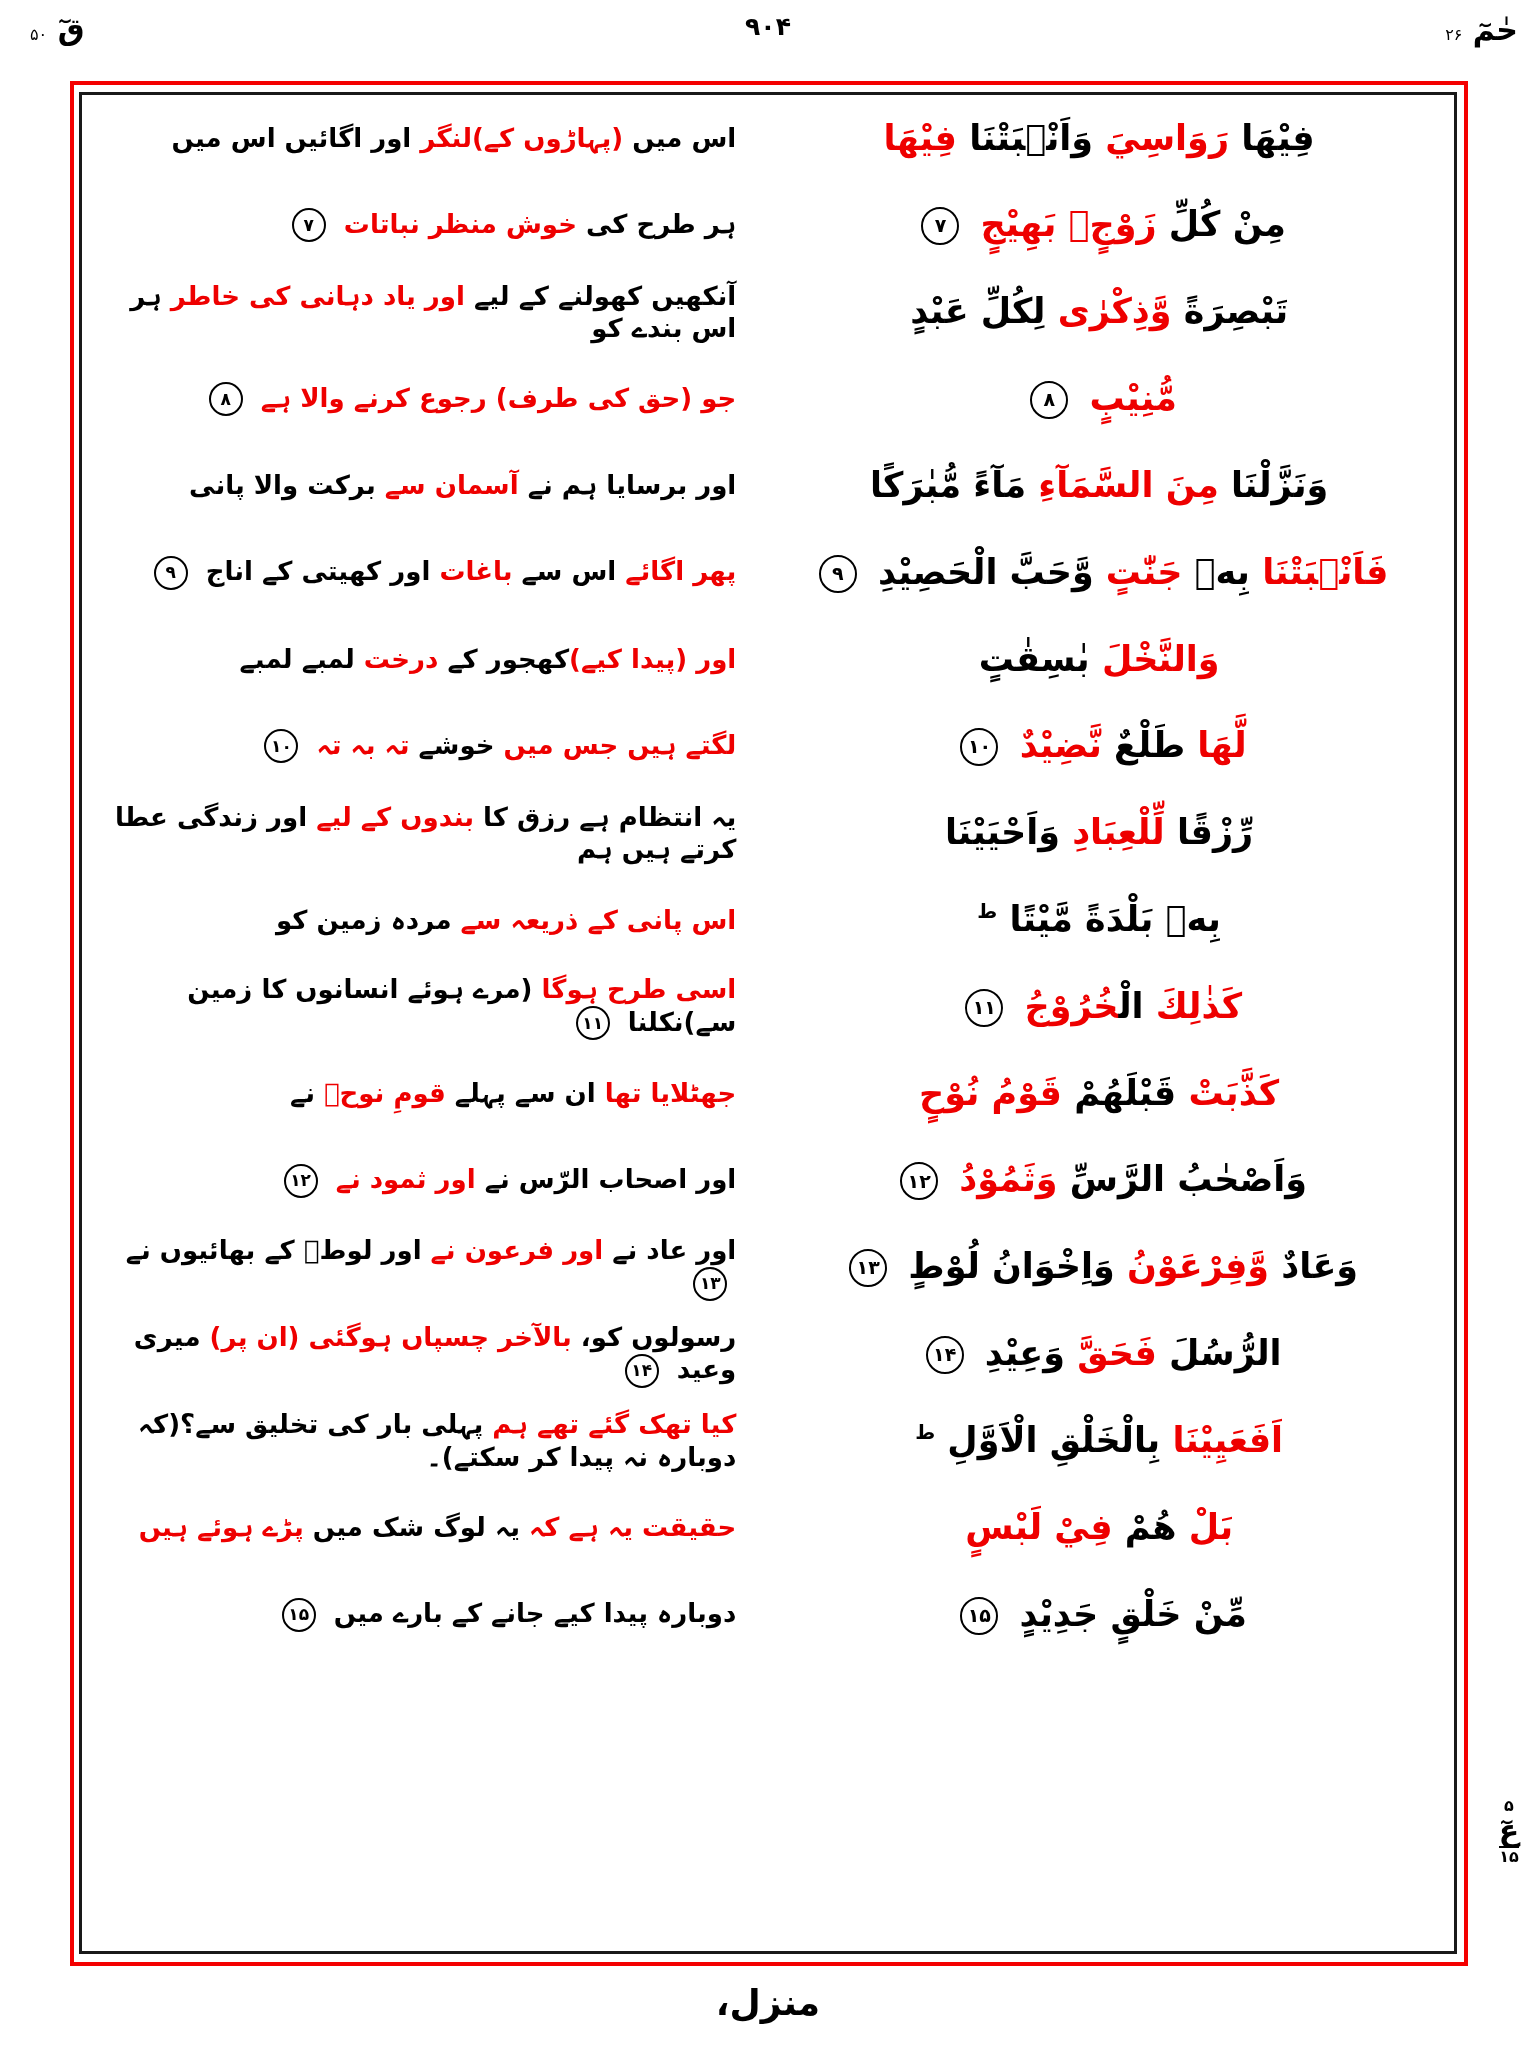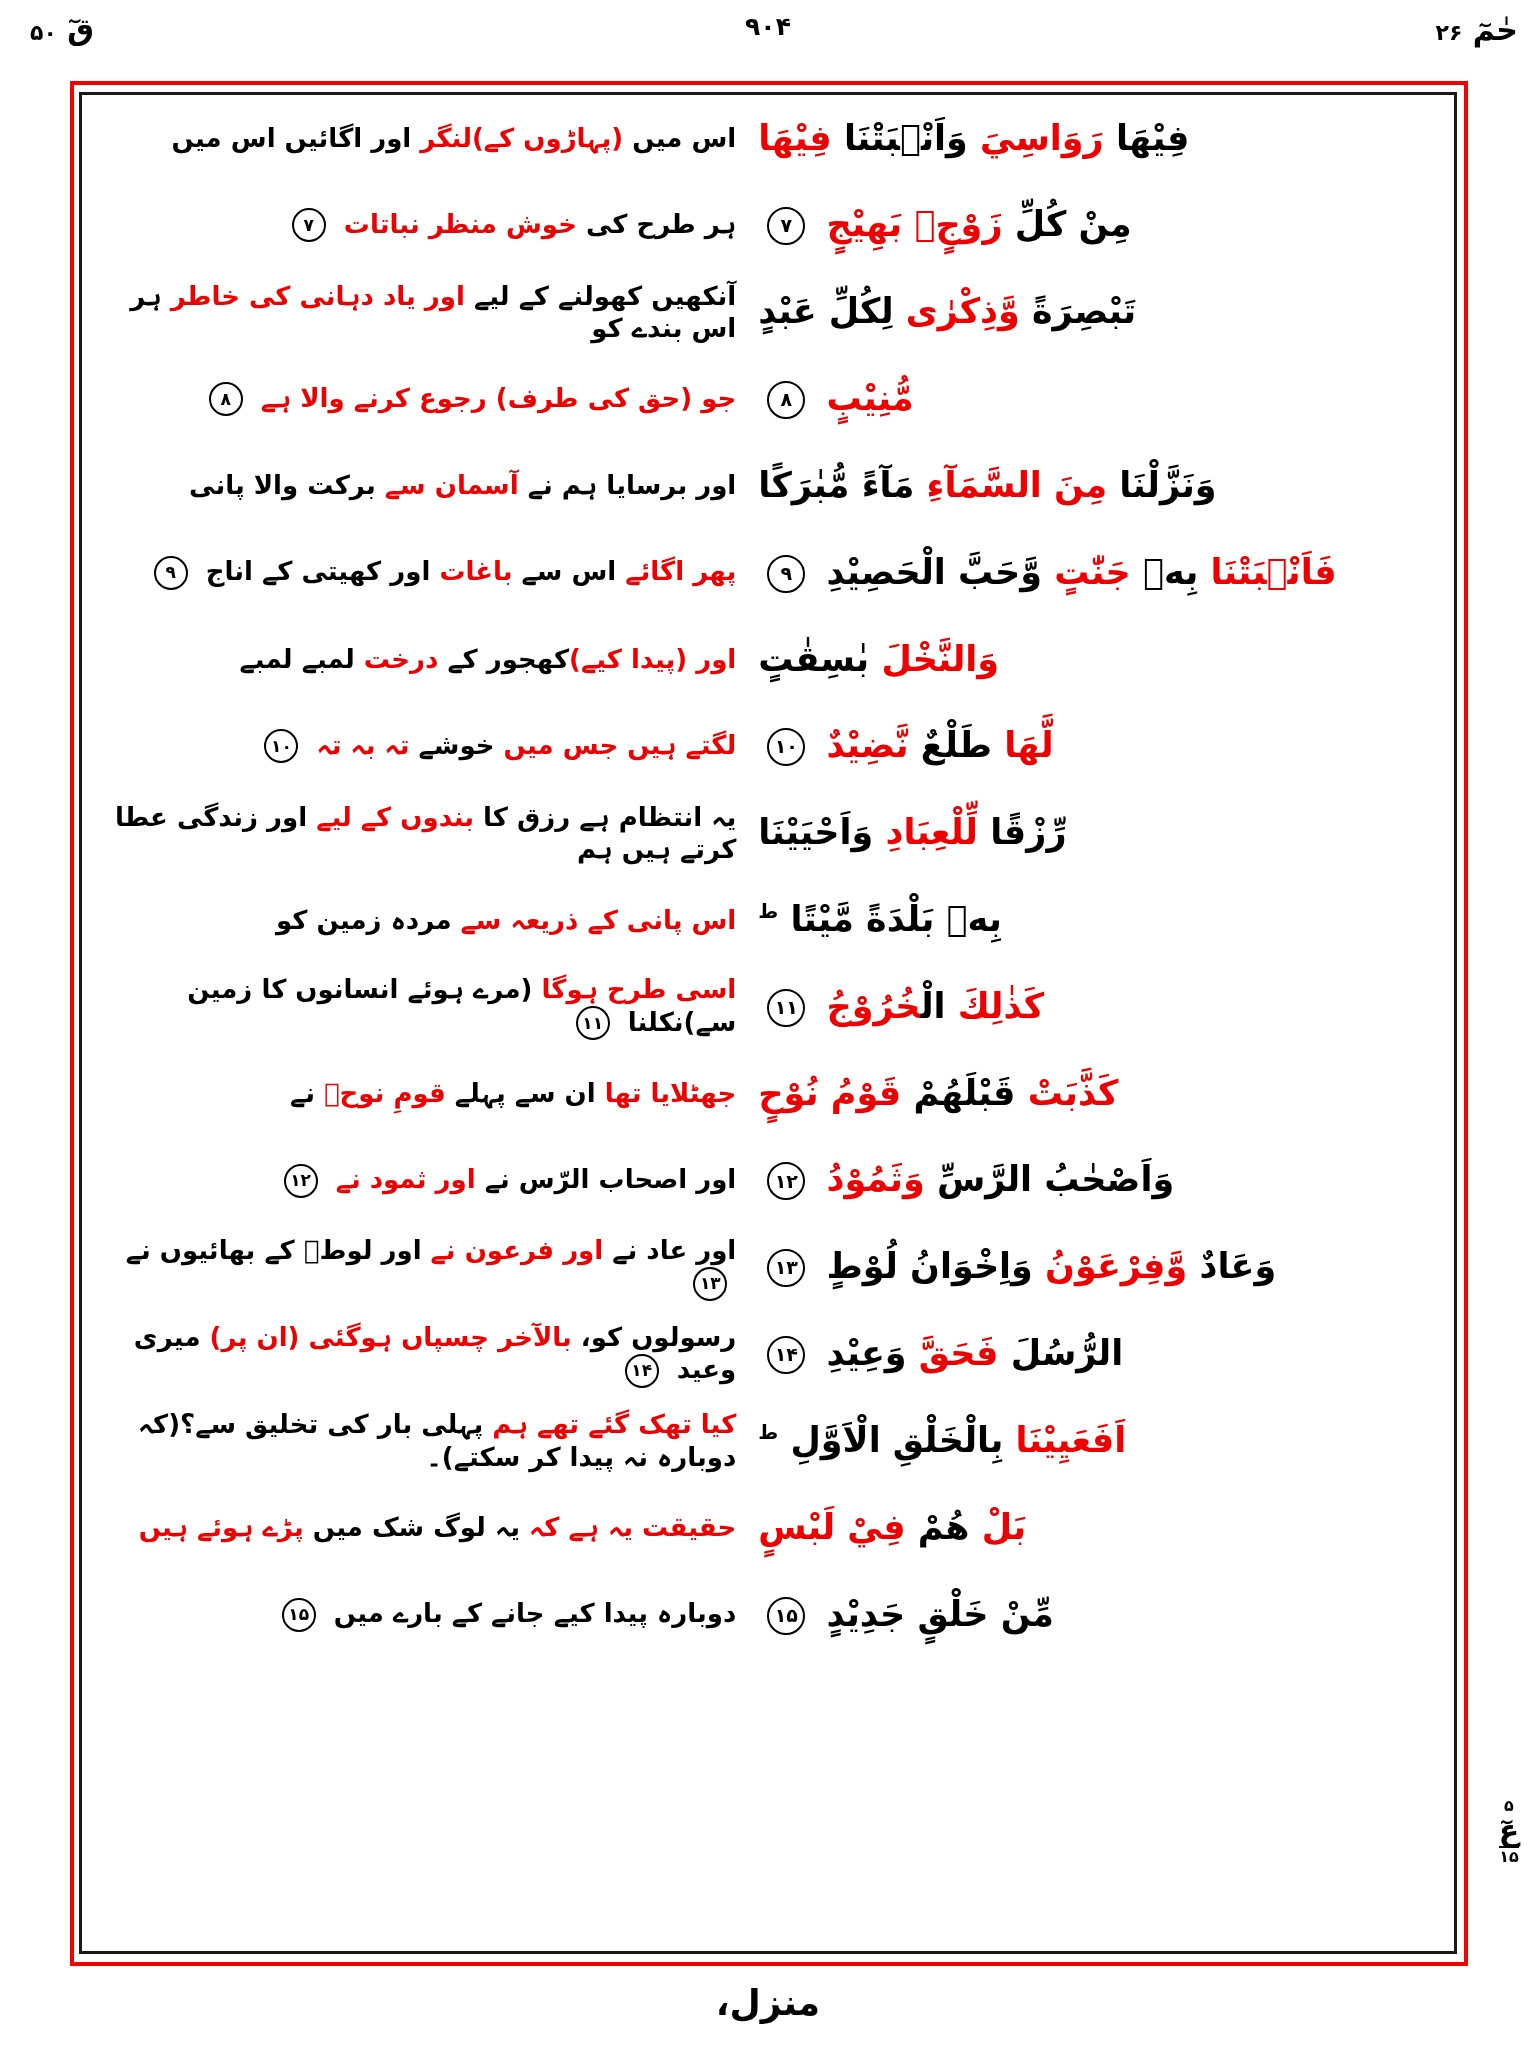--- a/index.html
+++ b/index.html
@@ -8,21 +8,21 @@
     position:relative;
     background:#ffffff;
     font-family:"DejaVu Sans", sans-serif;
     overflow:hidden;
   }
   
   .hdr { position:absolute; top:12px; color:#000; font-weight:bold; }
   .hdr-left  { left:30px;  font-size:30px; }
   .hdr-center{ left:50%; transform:translateX(-50%); font-size:25px; }
   .hdr-right { right:18px; font-size:30px;margin-left:33px; }
-  .hdr small { font-size:22px; font-weight:bold; }
+  .hdr small { font-size:16px; font-weight:normal; }
   
   .frame-red {
     position:absolute; left:70px; top:81px;
     width:1390px; height:1877px;
     border:4px solid #f40000;
   }
   .frame-black {
     position:absolute; left:79px; top:92px;
     width:1372px; height:1856px;
     border:3px solid #191919;
@@ -30,21 +30,21 @@
   
   .content {
     position:absolute; left:82px; top:95px;
     width:1372px; height:1563px;
     display:flex; flex-direction:column;
   }
   .row { flex:1; display:flex; align-items:center; }
   .cell { box-sizing:border-box; line-height:1.25; white-space:normal; }
   .cell.urdu   { width:49%; text-align:right; padding-right:18px; padding-left:6px;
                  font-size:26px; font-weight:bold; }
-  .cell.arabic { width:51%; text-align:left; padding-right:14px; padding-left:4px;
+  .cell.arabic { width:51%; text-align:center; padding-right:14px; padding-left:4px;
                  font-size:35px; font-weight:bold; }
   .seg.red   { color:#ee0000; }
   .seg.black { color:#000000; }
   .seg.mark  { font-size:0.55em; vertical-align:super; }
   .vcircle {
     display:inline-flex; justify-content:center; align-items:center;
     width:34px; height:34px; border:2.5px solid #000; border-radius:50%;
     font-size:19px; font-weight:bold; color:#000;
     margin:0 9px; vertical-align:middle; background:#fff;
   }

